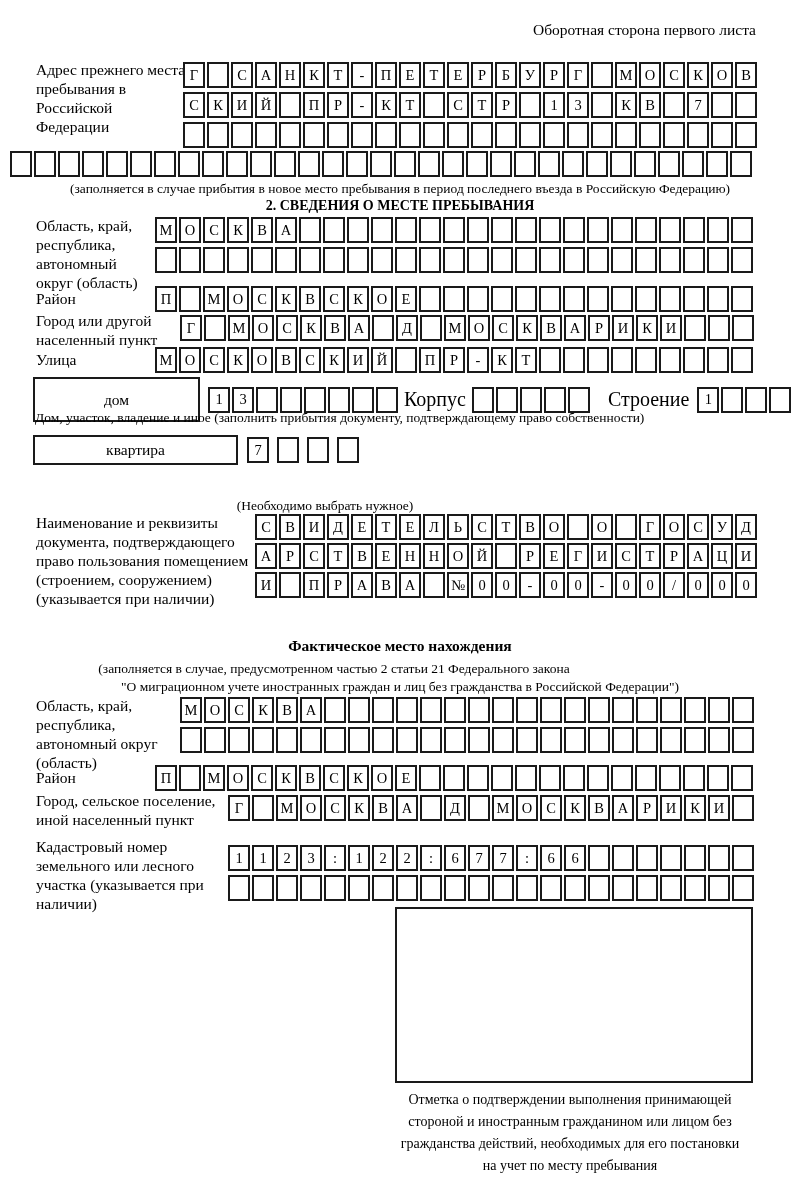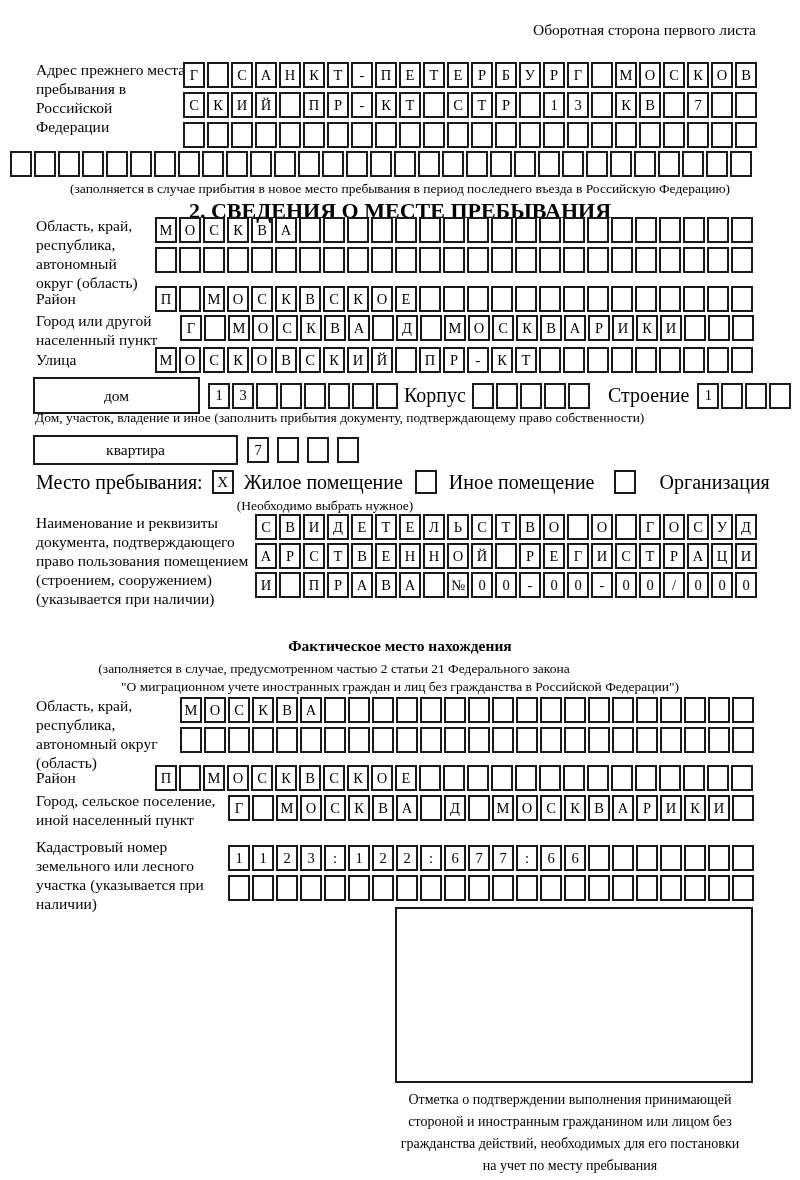--- a/index.html
+++ b/index.html
@@ -138,21 +138,21 @@
       <span class="cell"></span>
       <span class="cell"></span>
       <span class="cell"></span>
       <span class="cell"></span>
       <span class="cell"></span>
       <span class="cell"></span>
       <span class="cell"></span>
     </div>
   <div class="abs cap center" style="left:0;top:180px;width:800px;">(заполняется в случае прибытия в новое место пребывания в период последнего въезда в Российскую Федерацию)</div>
 
-  <div class="abs bold center" style="left:0;top:198px;width:800px;font-size:22px;">2. СВЕДЕНИЯ О МЕСТЕ ПРЕБЫВАНИЯ</div>
+  <div class="abs bold center" style="left:0;top:198px;width:800px;font-size:14px;">2. СВЕДЕНИЯ О МЕСТЕ ПРЕБЫВАНИЯ</div>
 
   <div class="abs lbl" style="left:36px;top:216px;width:120px;">Область, край, республика, автономный округ (область)</div>
   <div class="abs boxrow" style="left:155px;top:217px;">
       <span class="cell">М</span>
       <span class="cell">О</span>
       <span class="cell">С</span>
       <span class="cell">К</span>
       <span class="cell">В</span>
       <span class="cell">А</span>
       <span class="cell"></span>
@@ -283,21 +283,21 @@
       <span class="cell"></span>
       <span class="cell"></span>
       <span class="cell"></span>
       <span class="cell"></span>
       <span class="cell"></span>
       <span class="cell"></span>
       <span class="cell"></span>
     </div>
 
   <div class="abs flexrow" style="left:33px;top:377px;">
-    <div class="widebox" style="width:167px;height:37px;margin-right:8px;">дом</div>
+    <div class="widebox" style="width:167px;height:45px;margin-right:8px;">дом</div>
     <div class="boxrow">
         <span class="cell">1</span>
         <span class="cell">3</span>
         <span class="cell"></span>
         <span class="cell"></span>
         <span class="cell"></span>
         <span class="cell"></span>
         <span class="cell"></span>
         <span class="cell"></span>
       </div>
@@ -322,29 +322,20 @@
   <div class="abs flexrow" style="left:33px;top:435px;">
     <div class="widebox" style="width:205px;height:30px;margin-right:9px;">квартира</div>
     <div class="boxrow spaced">
         <span class="cell">7</span>
         <span class="cell"></span>
         <span class="cell"></span>
         <span class="cell"></span>
       </div>
   </div>
 
-  <div class="abs flexrow" style="left:36px;top:470px;">
-    <div class="inline-lbl">Место пребывания:</div>
-    <div class="chk" style="margin-left:9px;">X</div>
-    <div class="inline-lbl" style="margin-left:10px;">Жилое помещение</div>
-    <div class="chk" style="margin-left:12px;"></div>
-    <div class="inline-lbl" style="margin-left:12px;">Иное помещение</div>
-    <div class="chk" style="margin-left:19px;"></div>
-    <div class="inline-lbl" style="margin-left:24px;">Организация</div>
-  </div>
   <div class="abs cap center" style="left:195px;top:497px;width:260px;">(Необходимо выбрать нужное)</div>
 
   <div class="abs lbl" style="left:36px;top:513px;width:225px;">Наименование и реквизиты документа, подтверждающего право пользования помещением (строением, сооружением) (указывается при наличии)</div>
   <div class="abs boxrow" style="left:255px;top:514px;">
       <span class="cell">С</span>
       <span class="cell">В</span>
       <span class="cell">И</span>
       <span class="cell">Д</span>
       <span class="cell">Е</span>
       <span class="cell">Т</span>

